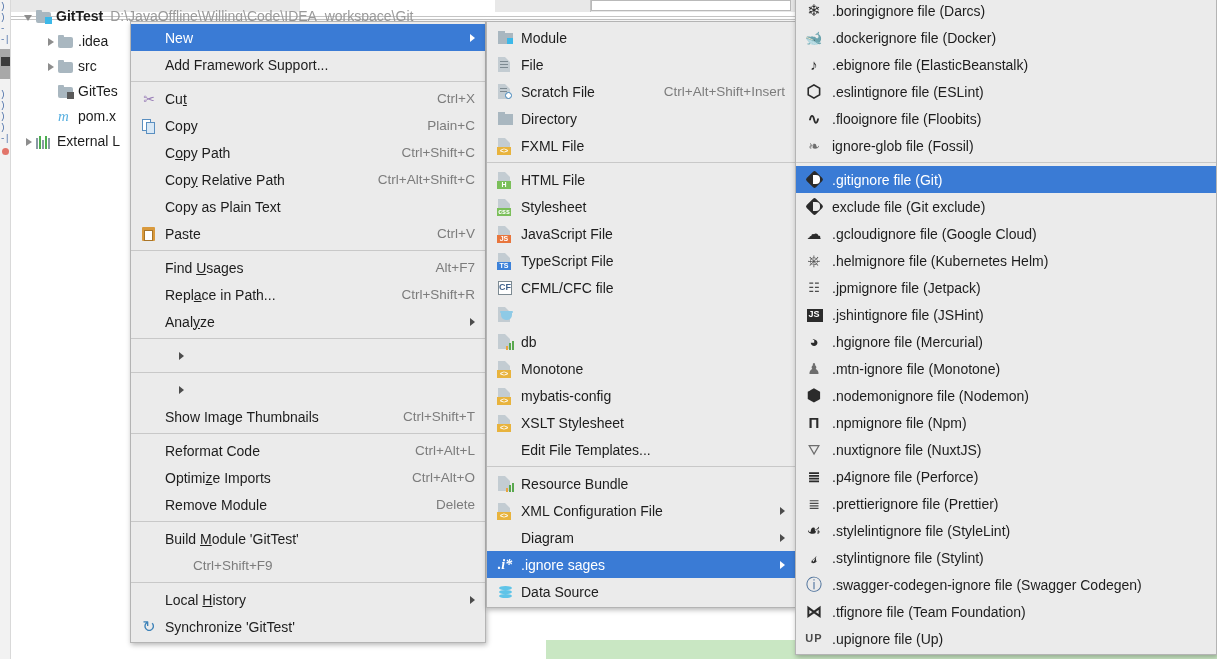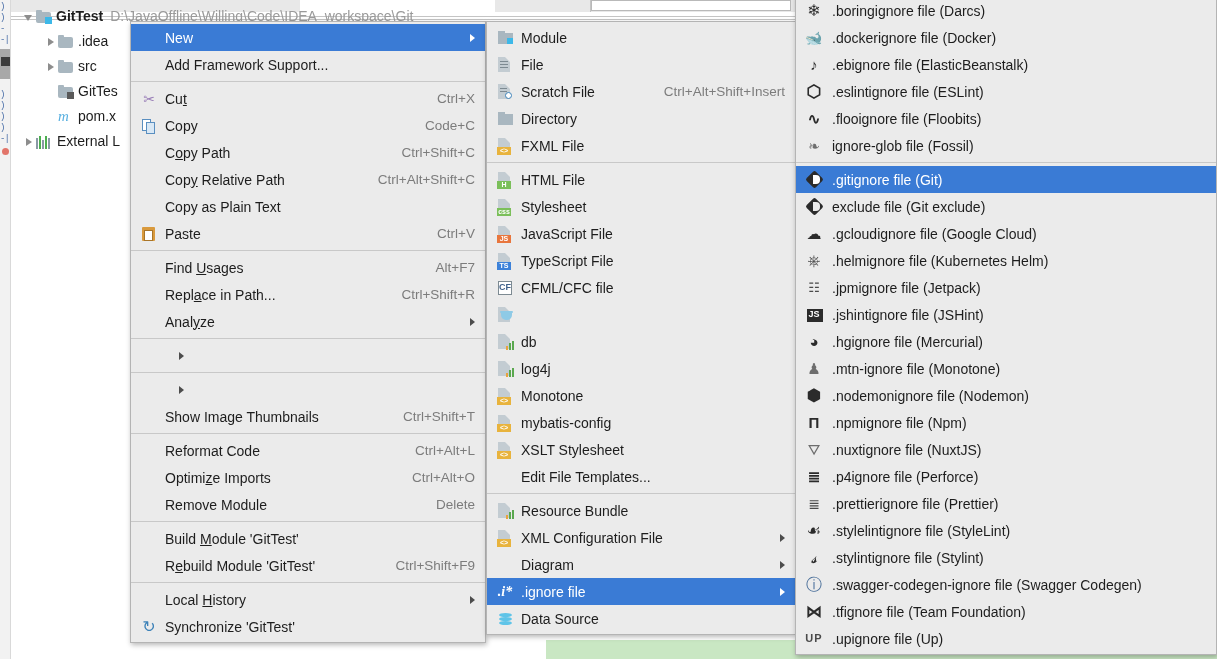--- a/index.html
+++ b/index.html
@@ -247,21 +247,21 @@
         </span>
         <span class="mi-label">Cu<u>t</u></span>
         <span class="mi-acc">Ctrl+X</span>
       </div>
       <div class="mi">
         <span class="mi-icon">
           <span class="sq" style="left:3px;top:2px;width:9px;height:12px;background:#fff;border:1px solid #5a8fc0;"></span>
           <span class="sq" style="left:7px;top:5px;width:9px;height:12px;background:#d9e8f5;border:1px solid #5a8fc0;"></span>
         </span>
         <span class="mi-label">Copy</span>
-        <span class="mi-acc">Code+C</span>
+        <span class="mi-acc">Plain+C</span>
       </div>
       <div class="mi">
         <span class="mi-icon"></span>
         <span class="mi-label">C<u>o</u>py Path</span>
         <span class="mi-acc">Ctrl+Shift+C</span>
       </div>
       <div class="mi">
         <span class="mi-icon"></span>
         <span class="mi-label">Cop<u>y</u> Relative Path</span>
         <span class="mi-acc">Ctrl+Alt+Shift+C</span>
@@ -325,21 +325,20 @@
         <span class="mi-label">Remove Module</span>
         <span class="mi-acc">Delete</span>
       </div>
       <div class="sep"></div>
       <div class="mi">
         <span class="mi-icon"></span>
         <span class="mi-label">Build <u>M</u>odule 'GitTest'</span>
       </div>
       <div class="mi">
         <span class="mi-icon"></span>
-        <span class="mi-label">R<u>e</u>build Module 'GitTest'</span>
         <span class="mi-acc">Ctrl+Shift+F9</span>
       </div>
       <div class="sep"></div>
       <div class="mi">
         <span class="mi-icon"></span>
         <span class="mi-label">Local <u>H</u>istory</span>
         <span class="mi-arrow"></span>
       </div>
       <div class="mi">
         <span class="mi-icon">
@@ -441,83 +440,72 @@
             <i style="height:4px;background:#e8a33d;"></i>
             <i style="height:7px;background:#5aa84f;"></i>
             <i style="height:9px;background:#5aa84f;"></i>
           </span>
         </span>
         <span class="mi-label">db</span>
       </div>
       <div class="mi">
         <span class="mi-icon">
           <span class="filepg"></span>
+          <span class="tagbox" style="background:#e8b33d;">&lt;&gt;</span>
+        </span>
+        <span class="mi-label">Monotone</span>
+      </div>
+      <div class="mi">
+        <span class="mi-icon">
+          <span class="filepg"></span>
+          <span class="tagbox" style="background:#e8b33d;">&lt;&gt;</span>
+        </span>
+        <span class="mi-label">mybatis-config</span>
+      </div>
+      <div class="mi">
+        <span class="mi-icon">
+          <span class="filepg"></span>
+          <span class="tagbox" style="background:#e8b33d;">&lt;&gt;</span>
+        </span>
+        <span class="mi-label">XSLT Stylesheet</span>
+      </div>
+      <div class="mi">
+        <span class="mi-icon"></span>
+        <span class="mi-label">Edit File Templates...</span>
+      </div>
+      <div class="sep"></div>
+      <div class="mi">
+        <span class="mi-icon">
+          <span class="filepg"></span>
           <span class="bars">
             <i style="height:4px;background:#e8a33d;"></i>
             <i style="height:7px;background:#5aa84f;"></i>
             <i style="height:9px;background:#5aa84f;"></i>
           </span>
         </span>
-        <span class="mi-label">log4j</span>
+        <span class="mi-label">Resource Bundle</span>
       </div>
       <div class="mi">
         <span class="mi-icon">
           <span class="filepg"></span>
           <span class="tagbox" style="background:#e8b33d;">&lt;&gt;</span>
         </span>
-        <span class="mi-label">Monotone</span>
-      </div>
-      <div class="mi">
-        <span class="mi-icon">
-          <span class="filepg"></span>
-          <span class="tagbox" style="background:#e8b33d;">&lt;&gt;</span>
-        </span>
-        <span class="mi-label">mybatis-config</span>
-      </div>
-      <div class="mi">
-        <span class="mi-icon">
-          <span class="filepg"></span>
-          <span class="tagbox" style="background:#e8b33d;">&lt;&gt;</span>
-        </span>
-        <span class="mi-label">XSLT Stylesheet</span>
-      </div>
-      <div class="mi">
-        <span class="mi-icon"></span>
-        <span class="mi-label">Edit File Templates...</span>
-      </div>
-      <div class="sep"></div>
-      <div class="mi">
-        <span class="mi-icon">
-          <span class="filepg"></span>
-          <span class="bars">
-            <i style="height:4px;background:#e8a33d;"></i>
-            <i style="height:7px;background:#5aa84f;"></i>
-            <i style="height:9px;background:#5aa84f;"></i>
-          </span>
-        </span>
-        <span class="mi-label">Resource Bundle</span>
-      </div>
-      <div class="mi">
-        <span class="mi-icon">
-          <span class="filepg"></span>
-          <span class="tagbox" style="background:#e8b33d;">&lt;&gt;</span>
-        </span>
         <span class="mi-label">XML Configuration File</span>
         <span class="mi-arrow"></span>
       </div>
       <div class="mi">
         <span class="mi-icon"></span>
         <span class="mi-label">Diagram</span>
         <span class="mi-arrow"></span>
       </div>
       <div class="mi sel">
         <span class="mi-icon">
           <span class="gly" style="font-size:14px;font-style:italic;font-weight:bold;color:#ffffff;font-family:'Liberation Serif',serif;">.i*</span>
         </span>
-        <span class="mi-label">.ignore file</span>
+        <span class="mi-label">.ignore sages</span>
         <span class="mi-arrow"></span>
       </div>
       <div class="mi">
         <span class="mi-icon">
           <span class="sq" style="left:4px;top:3px;width:13px;height:4px;background:#5fc4e8;border-radius:50%;"></span>
           <span class="sq" style="left:4px;top:7px;width:13px;height:4px;background:#5fc4e8;border-radius:50%;"></span>
           <span class="sq" style="left:4px;top:11px;width:13px;height:4px;background:#5fc4e8;border-radius:50%;"></span>
         </span>
         <span class="mi-label">Data Source</span>
       </div>

